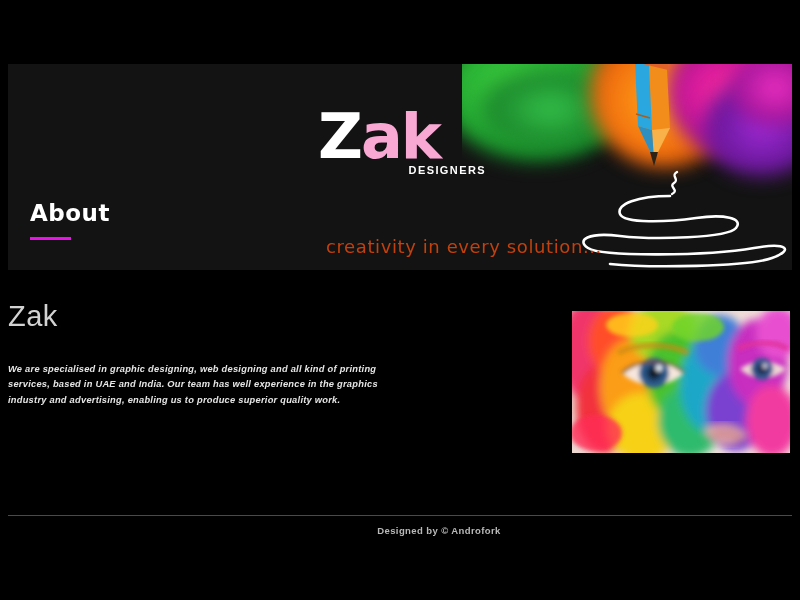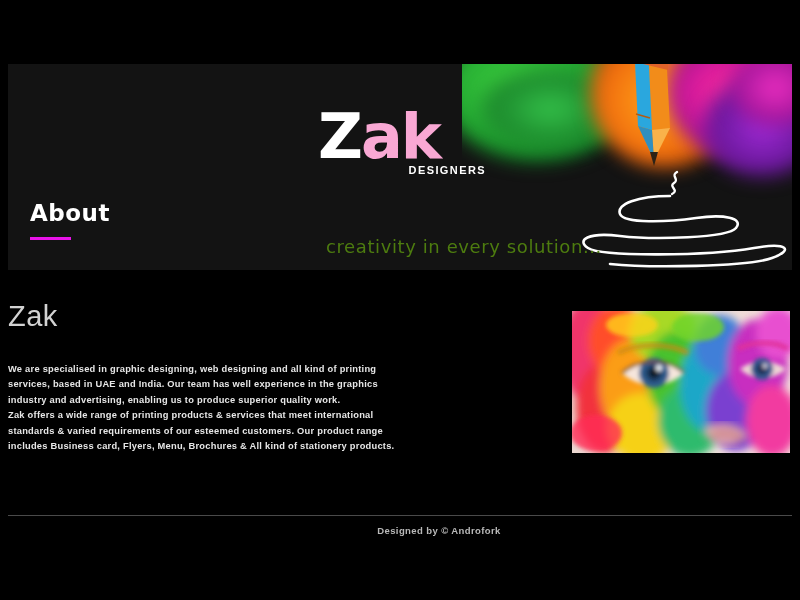--- a/index.html
+++ b/index.html
@@ -111,21 +111,21 @@
     color: #ffffff;
   }
 
   .hero-tagline {
     position: absolute;
     left: 318px;
     top: 172px;
     font-family: "DejaVu Sans", sans-serif;
     font-size: 18px;
     letter-spacing: 0.6px;
-    color: #4d7c0f;
+    color: #c2410c;
     white-space: nowrap;
   }
 
   .page-title-wrap {
     position: absolute;
     left: 22px;
     top: 136px;
   }
   .page-title {
     font-family: "DejaVu Sans", sans-serif;
@@ -166,21 +166,21 @@
     left: 8px;
     top: 70px;
     width: 390px;
     font-family: "Liberation Sans", sans-serif;
     font-weight: bold;
     font-size: 9.3px;
     line-height: 15.4px;
     color: #e6e6e6;
     letter-spacing: 0.25px;
   }
-  .content-body p { margin: 0; }
+  .content-body p { margin: 0; font-style: italic; }
 
   .side-image {
     position: absolute;
     left: 572px;
     top: 19px;
     width: 218px;
     height: 142px;
     overflow: hidden;
     background: #111;
   }
@@ -254,21 +254,20 @@
     <h1 class="page-title">About</h1>
     <div class="page-title-rule"></div>
   </div>
 </div>
 
 <div class="main">
   <h2 class="content-heading">Zak</h2>
 
   <div class="content-body">
     <p>We are specialised in graphic designing, web designing and all kind of printing services, based in UAE and India. Our team has well experience in the graphics industry and advertising, enabling us to produce superior quality work.</p>
-    <p>Zak offers a wide range of printing products &amp; services that meet international standards &amp; varied requirements of our esteemed customers. Our product range includes Business card, Flyers, Menu, Brochures &amp; All kind of stationery products.</p>
   </div>
 
   <div class="side-image">
     <svg width="218" height="142" viewBox="0 0 218 142">
       <defs>
         <linearGradient id="fskin" x1="0" y1="0" x2="1" y2="0.4">
           <stop offset="0" stop-color="#e8d3cc"></stop>
           <stop offset="1" stop-color="#f3e2dc"></stop>
         </linearGradient>
         <filter id="sm">

